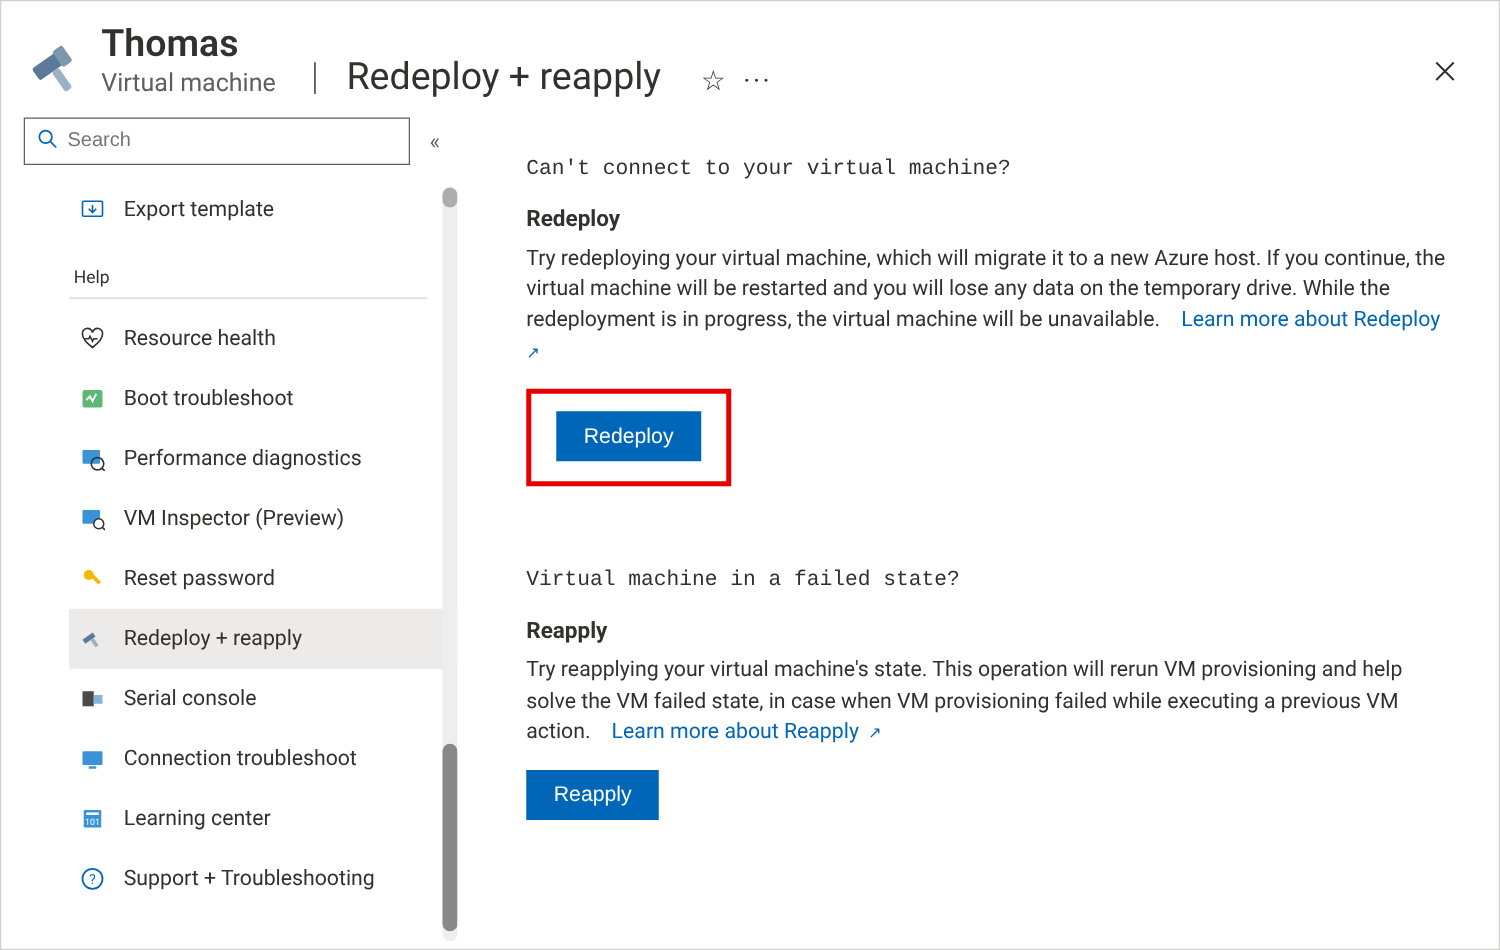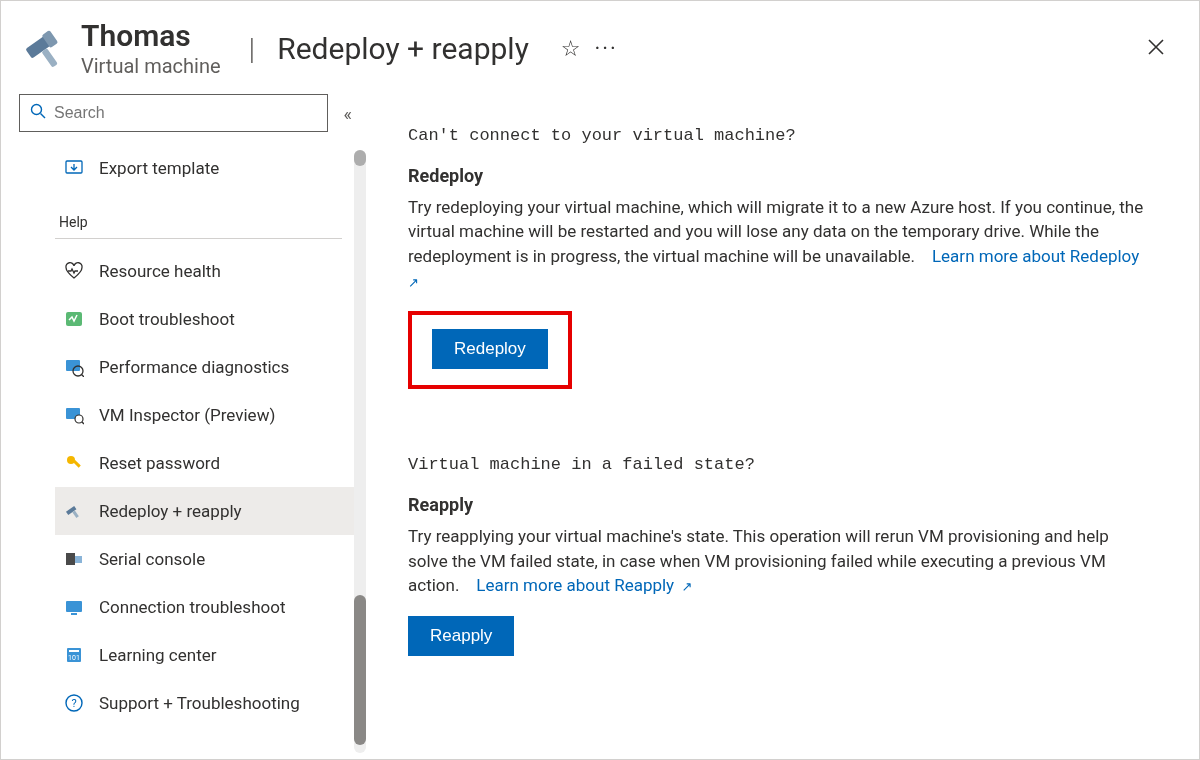--- a/index.html
+++ b/index.html
@@ -9,38 +9,38 @@
     color: #323130;
     background: #fff;
     width: 1200px;
     height: 760px;
     overflow: hidden;
     border: 1px solid #d2d0ce;
   }
   .container { display: flex; flex-direction: column; height: 100%; }
   .header {
     display: flex;
-    align-items: center;
+    align-items: flex-end;
     padding: 18px 24px 10px 20px;
     gap: 14px;
   }
   .vm-icon {
     width: 46px; height: 46px; flex: 0 0 46px;
     display:flex; align-items:center; justify-content:center;
   }
   .title-block { display:flex; flex-direction:column; }
   .title-main { font-size: 30px; font-weight: 600; line-height: 1.1; }
   .title-sub { font-size: 20px; color: #605e5c; margin-top: 2px; }
   .page-title-sep { font-size: 30px; font-weight: 300; color:#605e5c; margin: 0 8px 0 14px; line-height:1.1;}
   .page-title-text { font-size: 30px; font-weight: 400; line-height:1.1; }
   .header-actions { margin-left: 18px; display:flex; align-items:center; gap: 14px; font-size:22px; color:#323130; }
   .header-spacer { flex: 1; }
   .close-btn { font-size: 22px; padding: 6px 10px; cursor:pointer; color:#323130; }
 
-  .body { display:flex; flex:1; min-height:0; }
+  .body { display:flex; flex:1; min-height:0;gap:13px; }
 
   .sidebar {
     width: 365px; flex: 0 0 365px;
     display:flex; flex-direction:column;
     padding: 0 0 0 18px;
   }
   .search-row { display:flex; align-items:center; gap:10px; margin: 6px 8px 12px 0; }
   .search-box {
     flex:1; display:flex; align-items:center; gap:8px;
     border:1px solid #605e5c; height:38px; padding:0 10px;

